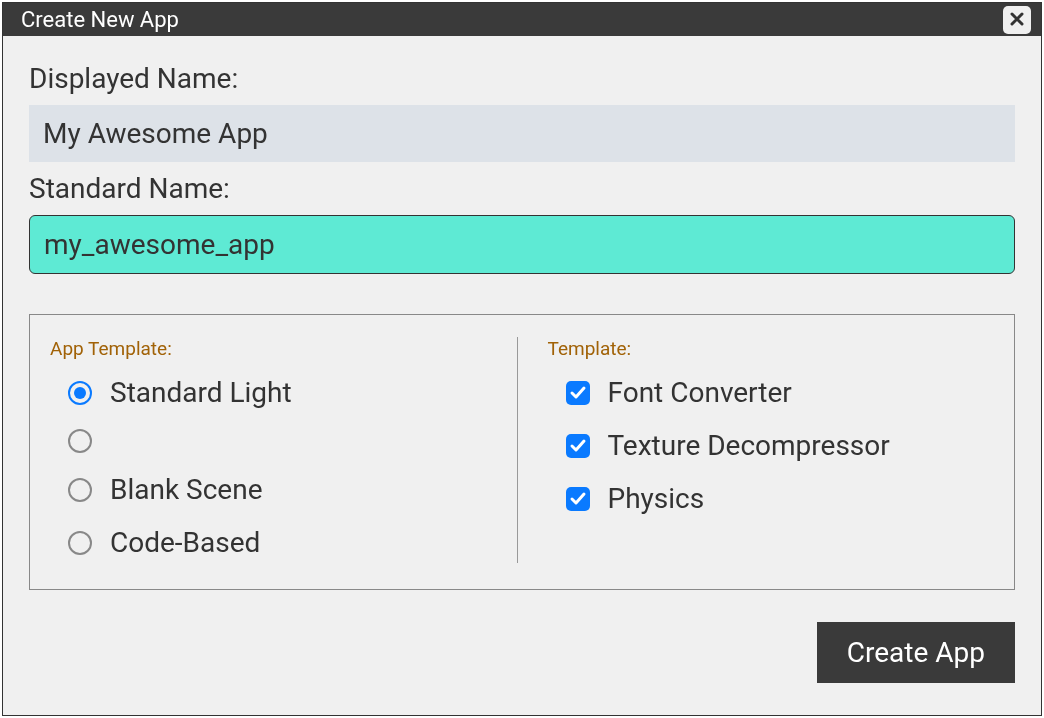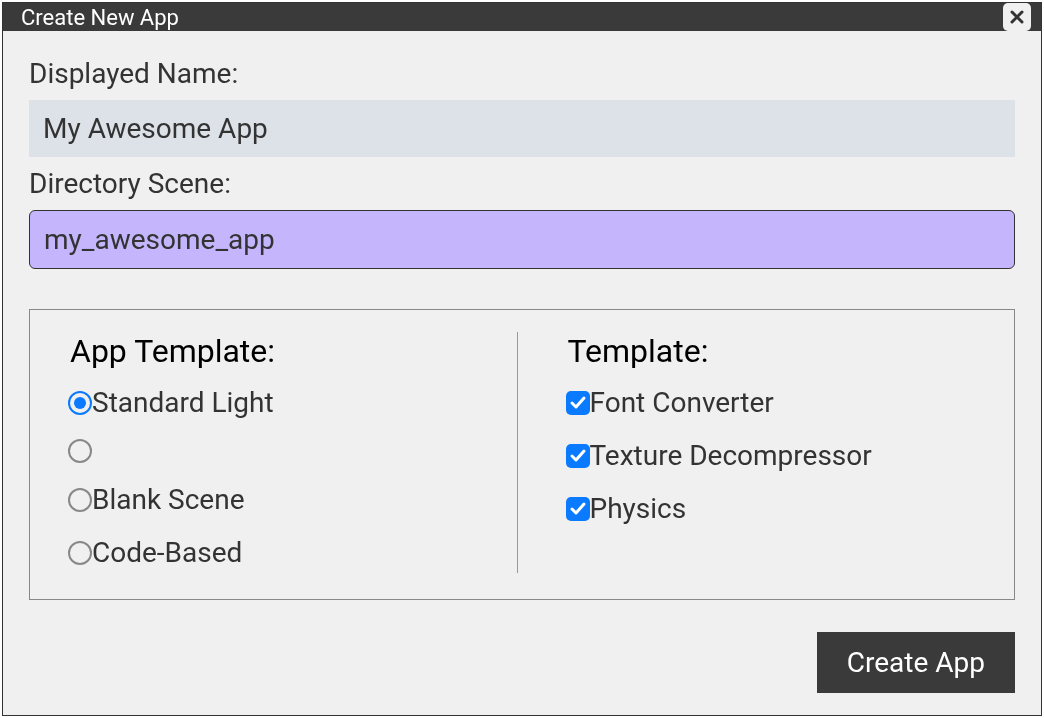--- a/index.html
+++ b/index.html
@@ -67,50 +67,50 @@
   margin-bottom: 10px;
 }
 .text-input {
   width: 100%;
   border: 1.5px solid #333;
   border-radius: 6px;
   padding: 12px 14px;
   font-size: 28px;
   color: #333;
   font-family: inherit;
-  background: #c4b5fd;
+  background: #5eead4;
   margin-bottom: 40px;
 }
 .options-box {
   border: 1px solid #888;
   display: flex;
   padding: 22px 20px 26px 20px;
 }
 .options-col {
   flex: 1;
 }
 .options-col.left {
   border-right: 1px solid #999;
   padding-right: 20px;
 }
 .options-col.right {
   padding-left: 30px;
 }
 .section-label {
-  font-size: 32px;
-  color: #000000;
+  font-size: 19px;
+  color: #a16207;
   margin-bottom: 12px;
-  margin-left: 20px;
 }
 .option-row {
   display: flex;
   align-items: center;
   padding: 4px 0 4px 18px;
   font-size: 28px;
   color: #333;
+  gap: 18px;
   cursor: pointer;
   margin-top: 12px;
 }
 .radio {
   width: 24px;
   height: 24px;
   border: 2px solid #888;
   border-radius: 50%;
   display: flex;
   align-items: center;
@@ -168,21 +168,21 @@
             <path d="M3 3 L13 13 M13 3 L3 13" stroke="#333" stroke-width="3" stroke-linecap="round" fill="none"></path>
           </svg>
       </span>
     </div>
   </div>
 
   <div class="content">
     <div class="field-label">Displayed Name:</div>
     <div class="readonly-field">My Awesome App</div>
 
-    <div class="field-label">Directory Scene:</div>
+    <div class="field-label">Standard Name:</div>
     <input class="text-input" type="text" value="my_awesome_app" style="">
 
     <div class="options-box">
       <div class="options-col left">
         <div class="section-label">App Template:</div>
         <div class="option-row">
           <span class="radio selected"></span>
           <span>Standard Light</span>
         </div>
         <div class="option-row">

